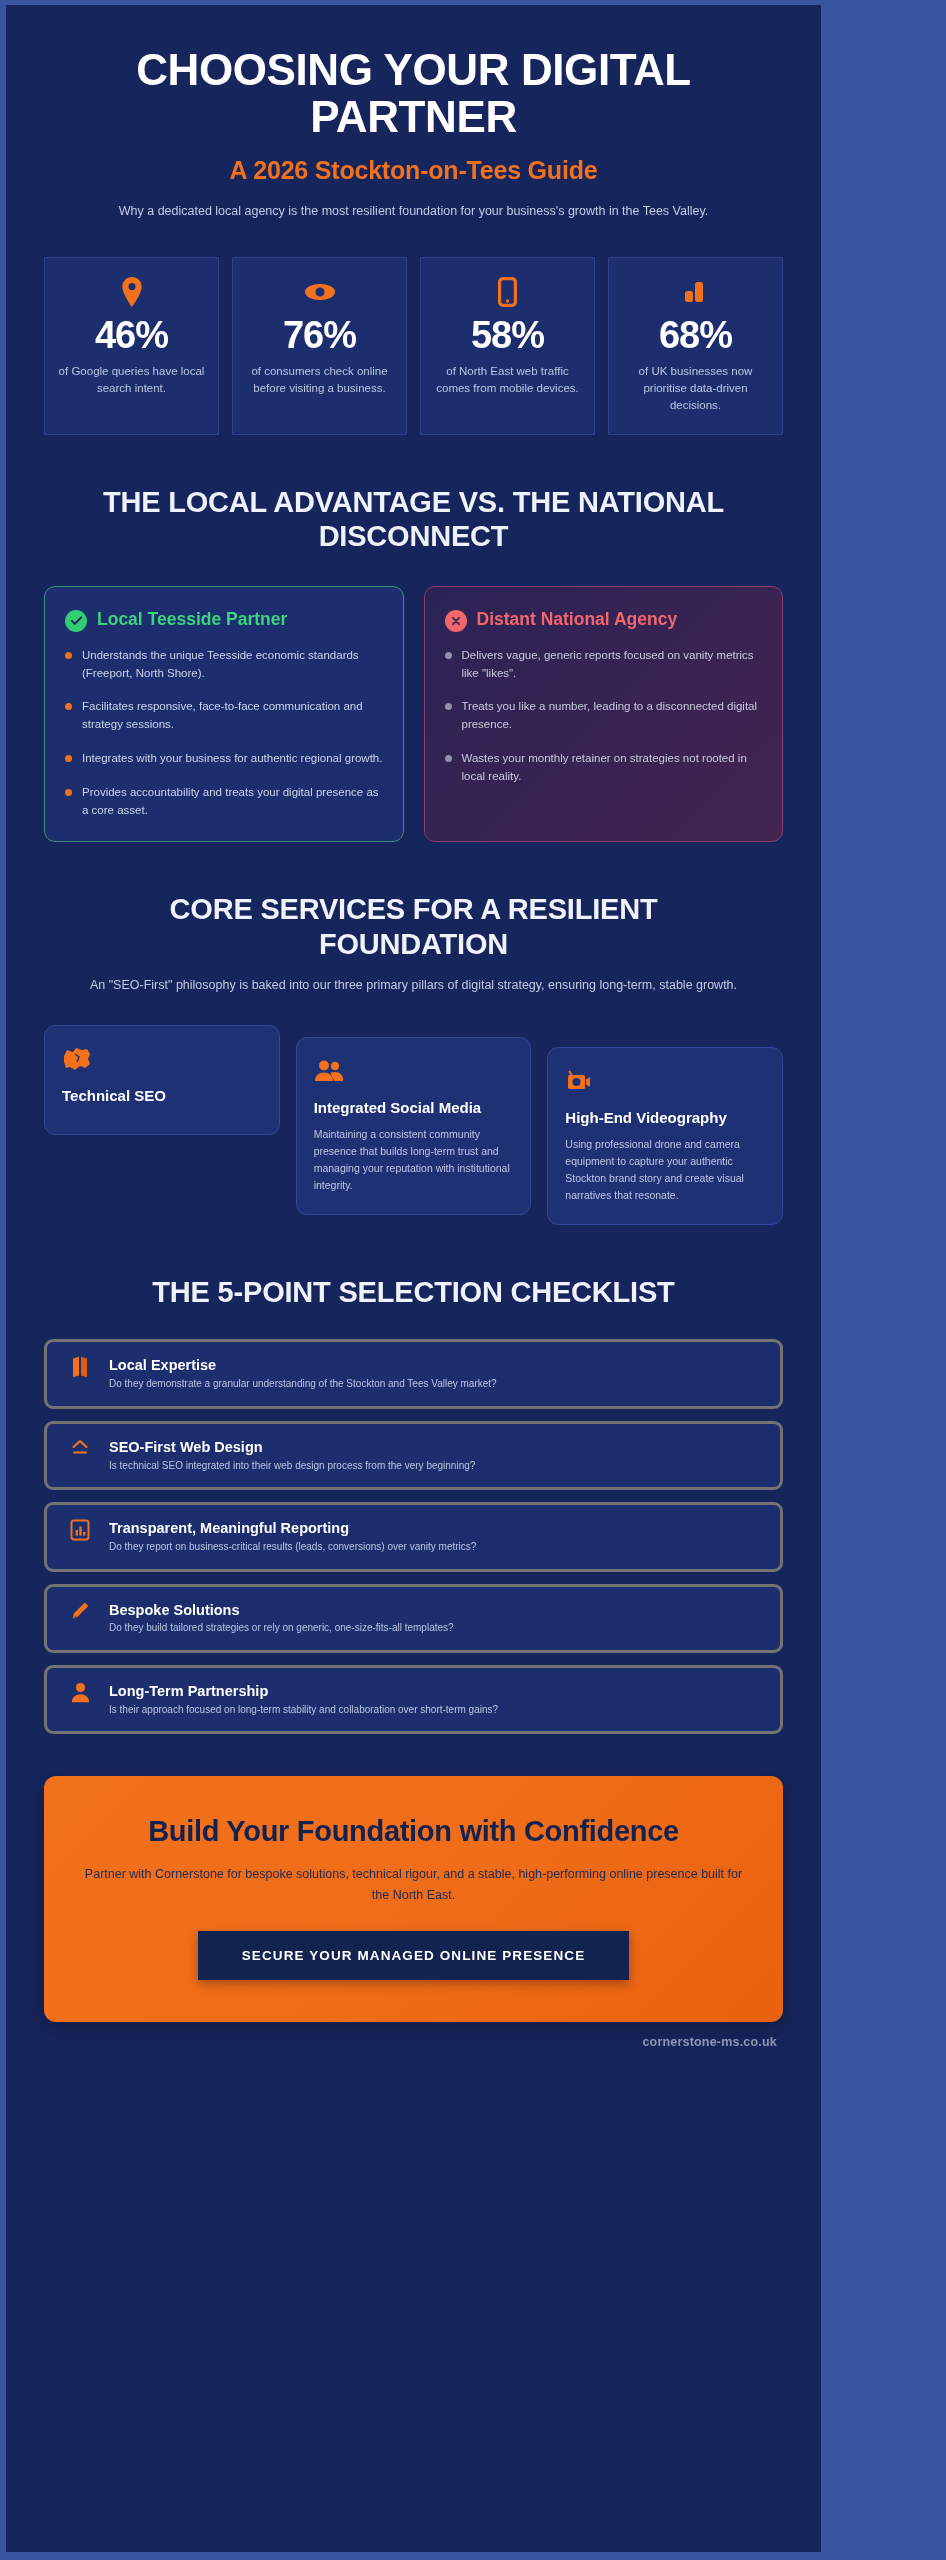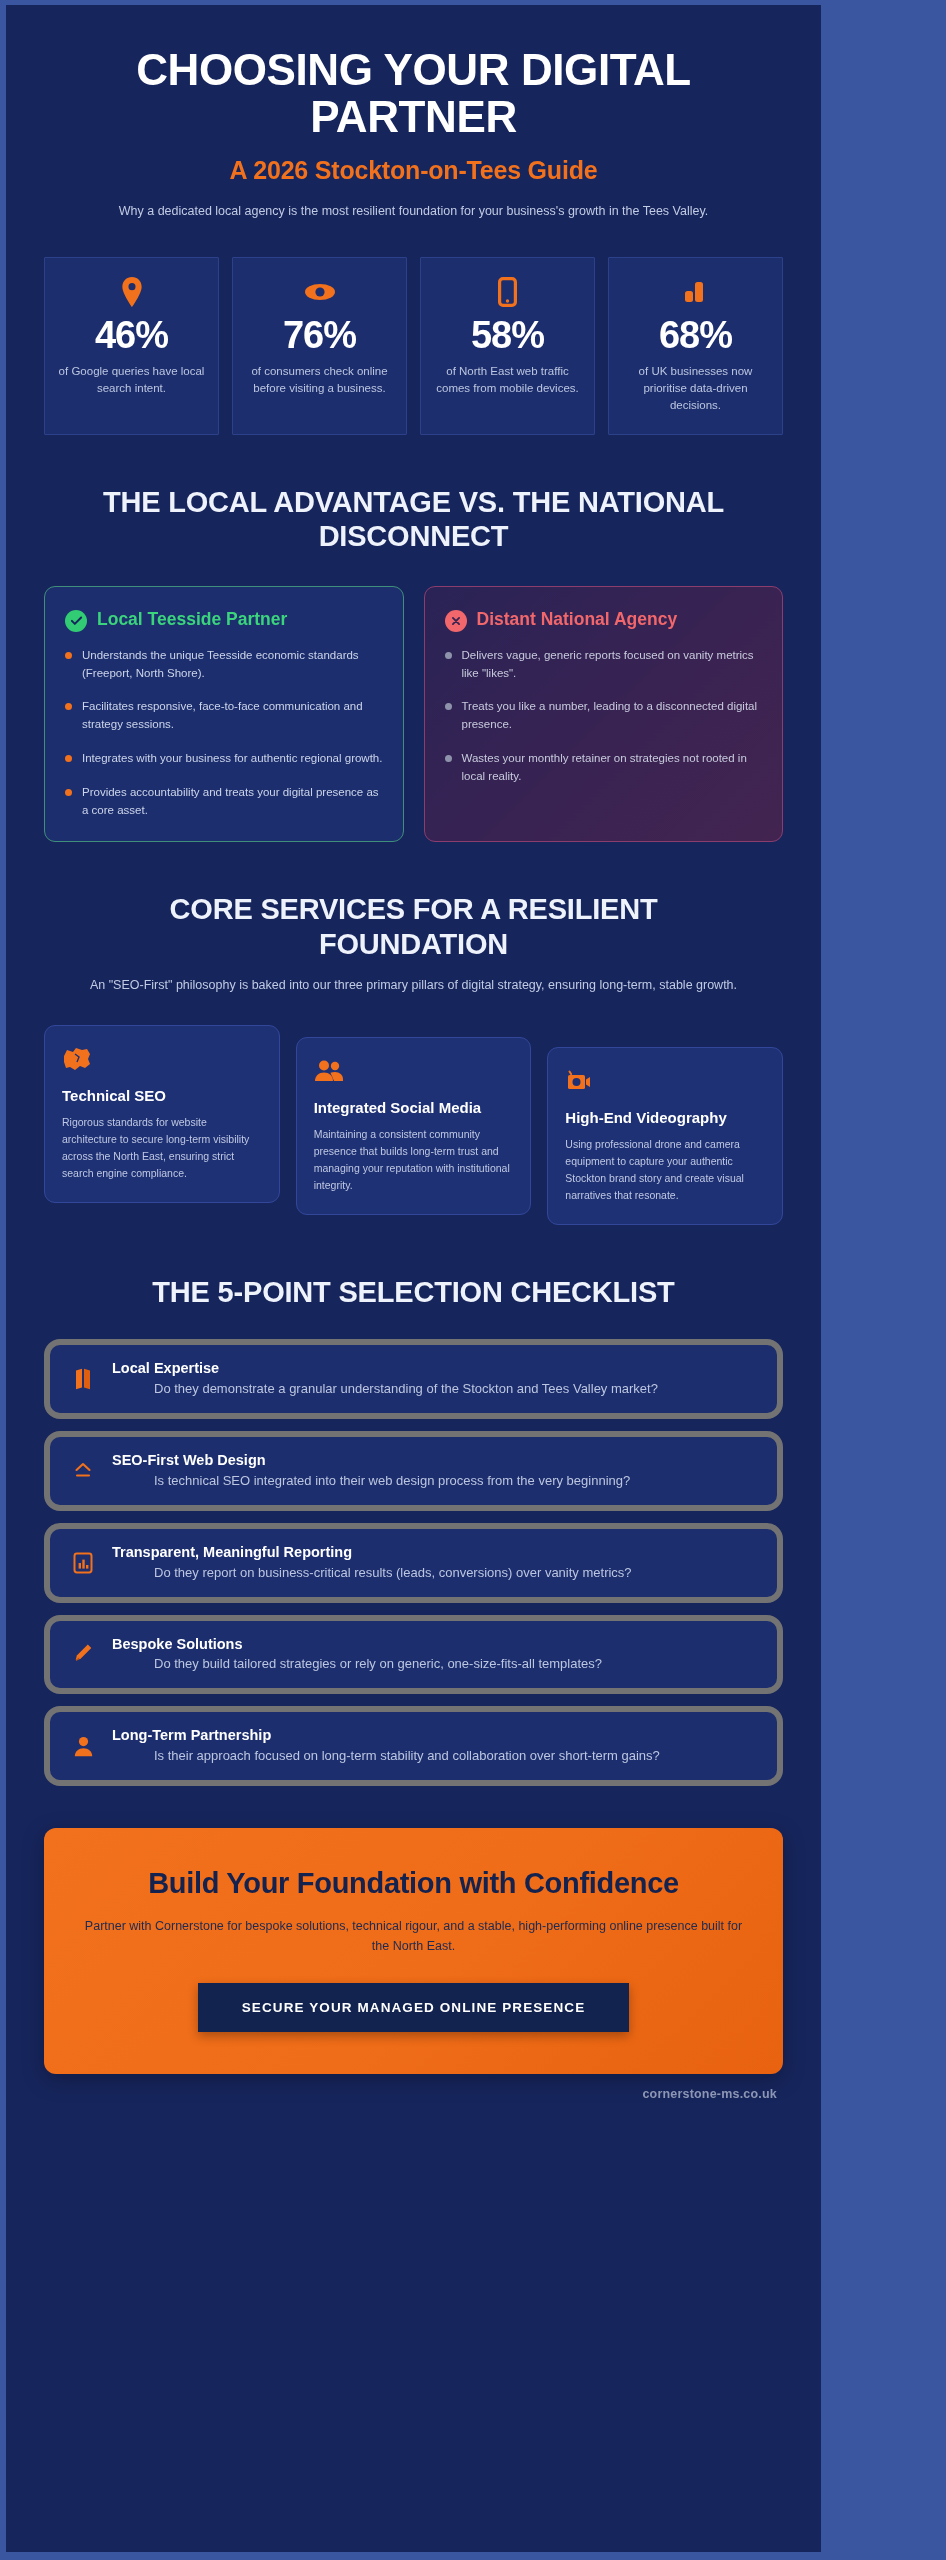--- a/index.html
+++ b/index.html
@@ -210,46 +210,45 @@
   .svc-body {
     font-size: 10.5px;
     line-height: 1.63;
     color: #bfc8e2;
   }
 
   
   .checklist { margin-top: 30px; }
   .chk-item {
     background: #1c2e6d;
-    border: 6px solid #737373;
-    border-radius: 16px;
+    border: 3px solid #737373;
+    border-radius: 9px;
     padding: 14px 20px;
     display: flex;
-    align-items: center;
+    align-items: flex-start;
     gap: 16px;
     margin-bottom: 12px;
     min-height: 60px;
   }
   .chk-item:last-child { margin-bottom: 0; }
   .chk-icon {
     width: 26px; flex: 0 0 26px;
     display: flex; align-items: center; justify-content: center;
   }
   .chk-title {
     font-size: 14.5px;
     font-weight: 700;
     color: #ffffff;
     line-height: 1.3;
     margin-bottom: 2px;
   }
   .chk-desc {
-    font-size: 13px;
+    font-size: 10px;
     line-height: 1.45;
     color: #bcc6e1;
-    margin-left: 42px;
   }
 
   
   .cta {
     margin: 42px 0 0 0;
     background: linear-gradient(135deg, #f2711c 0%, #ef6c18 55%, #e8620f 100%);
     border-radius: 12px;
     padding: 38px 40px 42px 40px;
     text-align: center;
     box-shadow: 0 6px 22px rgba(0,0,0,0.28);
@@ -427,21 +426,20 @@
     <div class="services">
 
       <div class="svc-card s1">
         <div class="svc-icon">
           <svg width="30" height="26" viewBox="0 0 30 26">
                 <path d="M2 10 L5 4 L11 6 L14 2 L20 4 L25 3 L28 8 L26 13 L28 18 L23 22 L18 20 L13 24 L8 21 L4 22 L2 16 Z" fill="#f2711c"></path>
                 <path d="M13 8 L17 11 L15 16" fill="none" stroke="#1f3175" stroke-width="1.4"></path>
               </svg>
         </div>
         <div class="svc-title">Technical SEO</div>
-        <div class="svc-body">Rigorous standards for website architecture to secure long-term visibility across the North East, ensuring strict search engine compliance.</div>
       </div>
 
       <div class="svc-card s2">
         <div class="svc-icon">
           <svg width="30" height="24" viewBox="0 0 30 24">
                 <circle cx="10" cy="6.5" r="5" fill="#f2711c"></circle>
                 <circle cx="21" cy="7" r="4.2" fill="#f2711c"></circle>
                 <path d="M1 22c0-5.2 4-8.4 9-8.4s9 3.2 9 8.4z" fill="#f2711c"></path>
                 <path d="M16.5 13.8c1.3-.5 2.9-.8 4.5-.8 4.5 0 8 2.8 8 7.4v1.6h-9" fill="#f2711c"></path>
               </svg>

